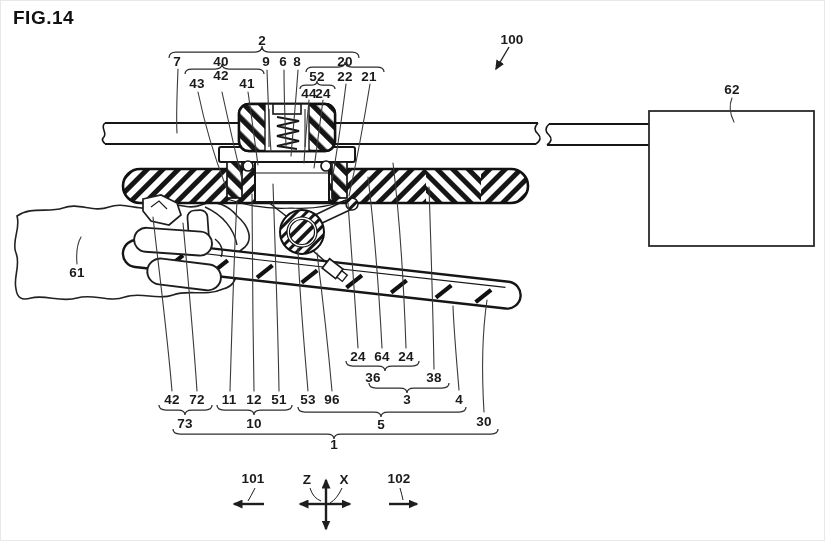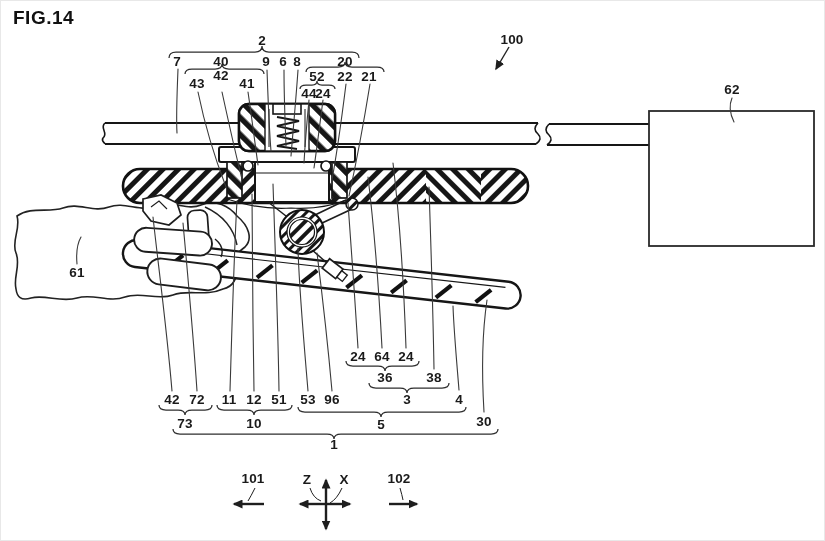--- a/index.html
+++ b/index.html
@@ -245,21 +245,21 @@
   <span class="ref" style="left:171px;top:398px">42</span>
   <span class="ref" style="left:196px;top:398px">72</span>
   <span class="ref" style="left:228px;top:398px">11</span>
   <span class="ref" style="left:253px;top:398px">12</span>
   <span class="ref" style="left:278px;top:398px">51</span>
   <span class="ref" style="left:307px;top:398px">53</span>
   <span class="ref" style="left:331px;top:398px">96</span>
   <span class="ref" style="left:357px;top:355px">24</span>
   <span class="ref" style="left:381px;top:355px">64</span>
   <span class="ref" style="left:405px;top:355px">24</span>
-  <span class="ref" style="left:384px;top:376px">36</span>
+  <span class="ref" style="left:372px;top:376px">36</span>
   <span class="ref" style="left:433px;top:376px">38</span>
   <span class="ref" style="left:406px;top:398px">3</span>
   <span class="ref" style="left:458px;top:398px">4</span>
   <span class="ref" style="left:184px;top:422px">73</span>
   <span class="ref" style="left:253px;top:422px">10</span>
   <span class="ref" style="left:380px;top:423px">5</span>
   <span class="ref" style="left:483px;top:420px">30</span>
   <span class="ref" style="left:333px;top:443px">1</span>
   <span class="ref" style="left:252px;top:477px">101</span>
   <span class="ref" style="left:398px;top:477px">102</span>

